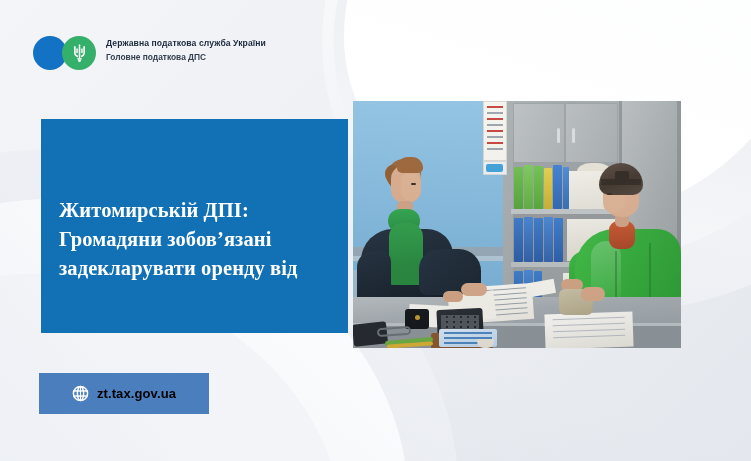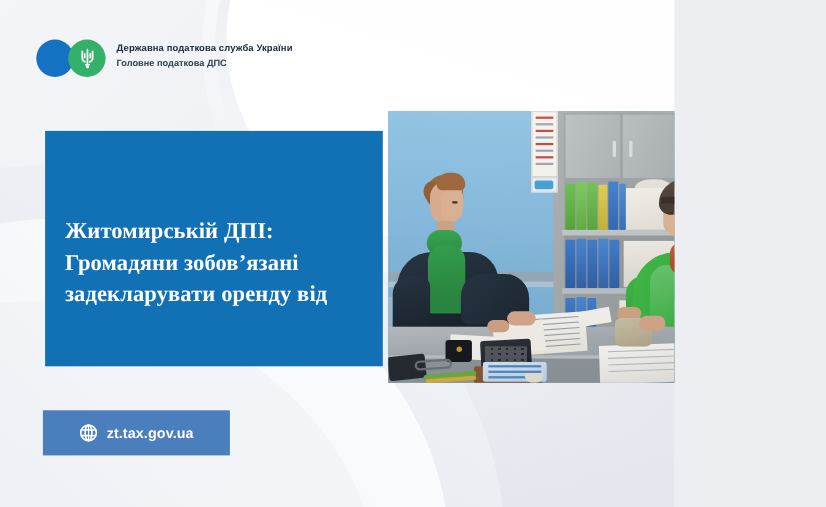--- a/index.html
+++ b/index.html
@@ -5,21 +5,21 @@
 <style>
   html,body{margin:0;padding:0;}
   body{
     width:751px;height:461px;overflow:hidden;
     font-family:"Liberation Sans", sans-serif;
     background:#eceef2;
     position:relative;
   }
   .canvas{
     position:absolute;inset:0;
-    width:613px;height:461px;
+    width:751px;height:461px;
     background:linear-gradient(135deg,#f4f5f8 0%,#eef0f4 45%,#e4e7ed 100%);
     overflow:hidden;
   }
 
   
   .swoosh{position:absolute;pointer-events:none;}
   .sw-tr-1{
     right:-190px;top:-250px;width:620px;height:560px;
     border-radius:50%;
     background:linear-gradient(200deg,#ffffff 0%,#f7f8fa 55%,#e9ecf1 100%);
@@ -113,21 +113,21 @@
   
   .url-badge{
     position:absolute;left:39px;top:373px;
     width:170px;height:41px;
     background:#4a7ebd;
     z-index:5;
     display:flex;align-items:center;justify-content:center;gap:8px;
   }
   .globe-icon{width:17px;height:17px;display:block;flex:0 0 auto;}
   .url-text{
-    color:#ffffff;font-size:13px;font-weight:bold;letter-spacing:.1px;
+    color:#000000;font-size:13px;font-weight:bold;letter-spacing:.1px;
     font-family:"Liberation Sans", sans-serif;
   }
 
   
   .photo{
     position:absolute;left:353px;top:101px;
     width:328px;height:247px;
     z-index:4;overflow:hidden;
     background:#7fb6dd;
   }

